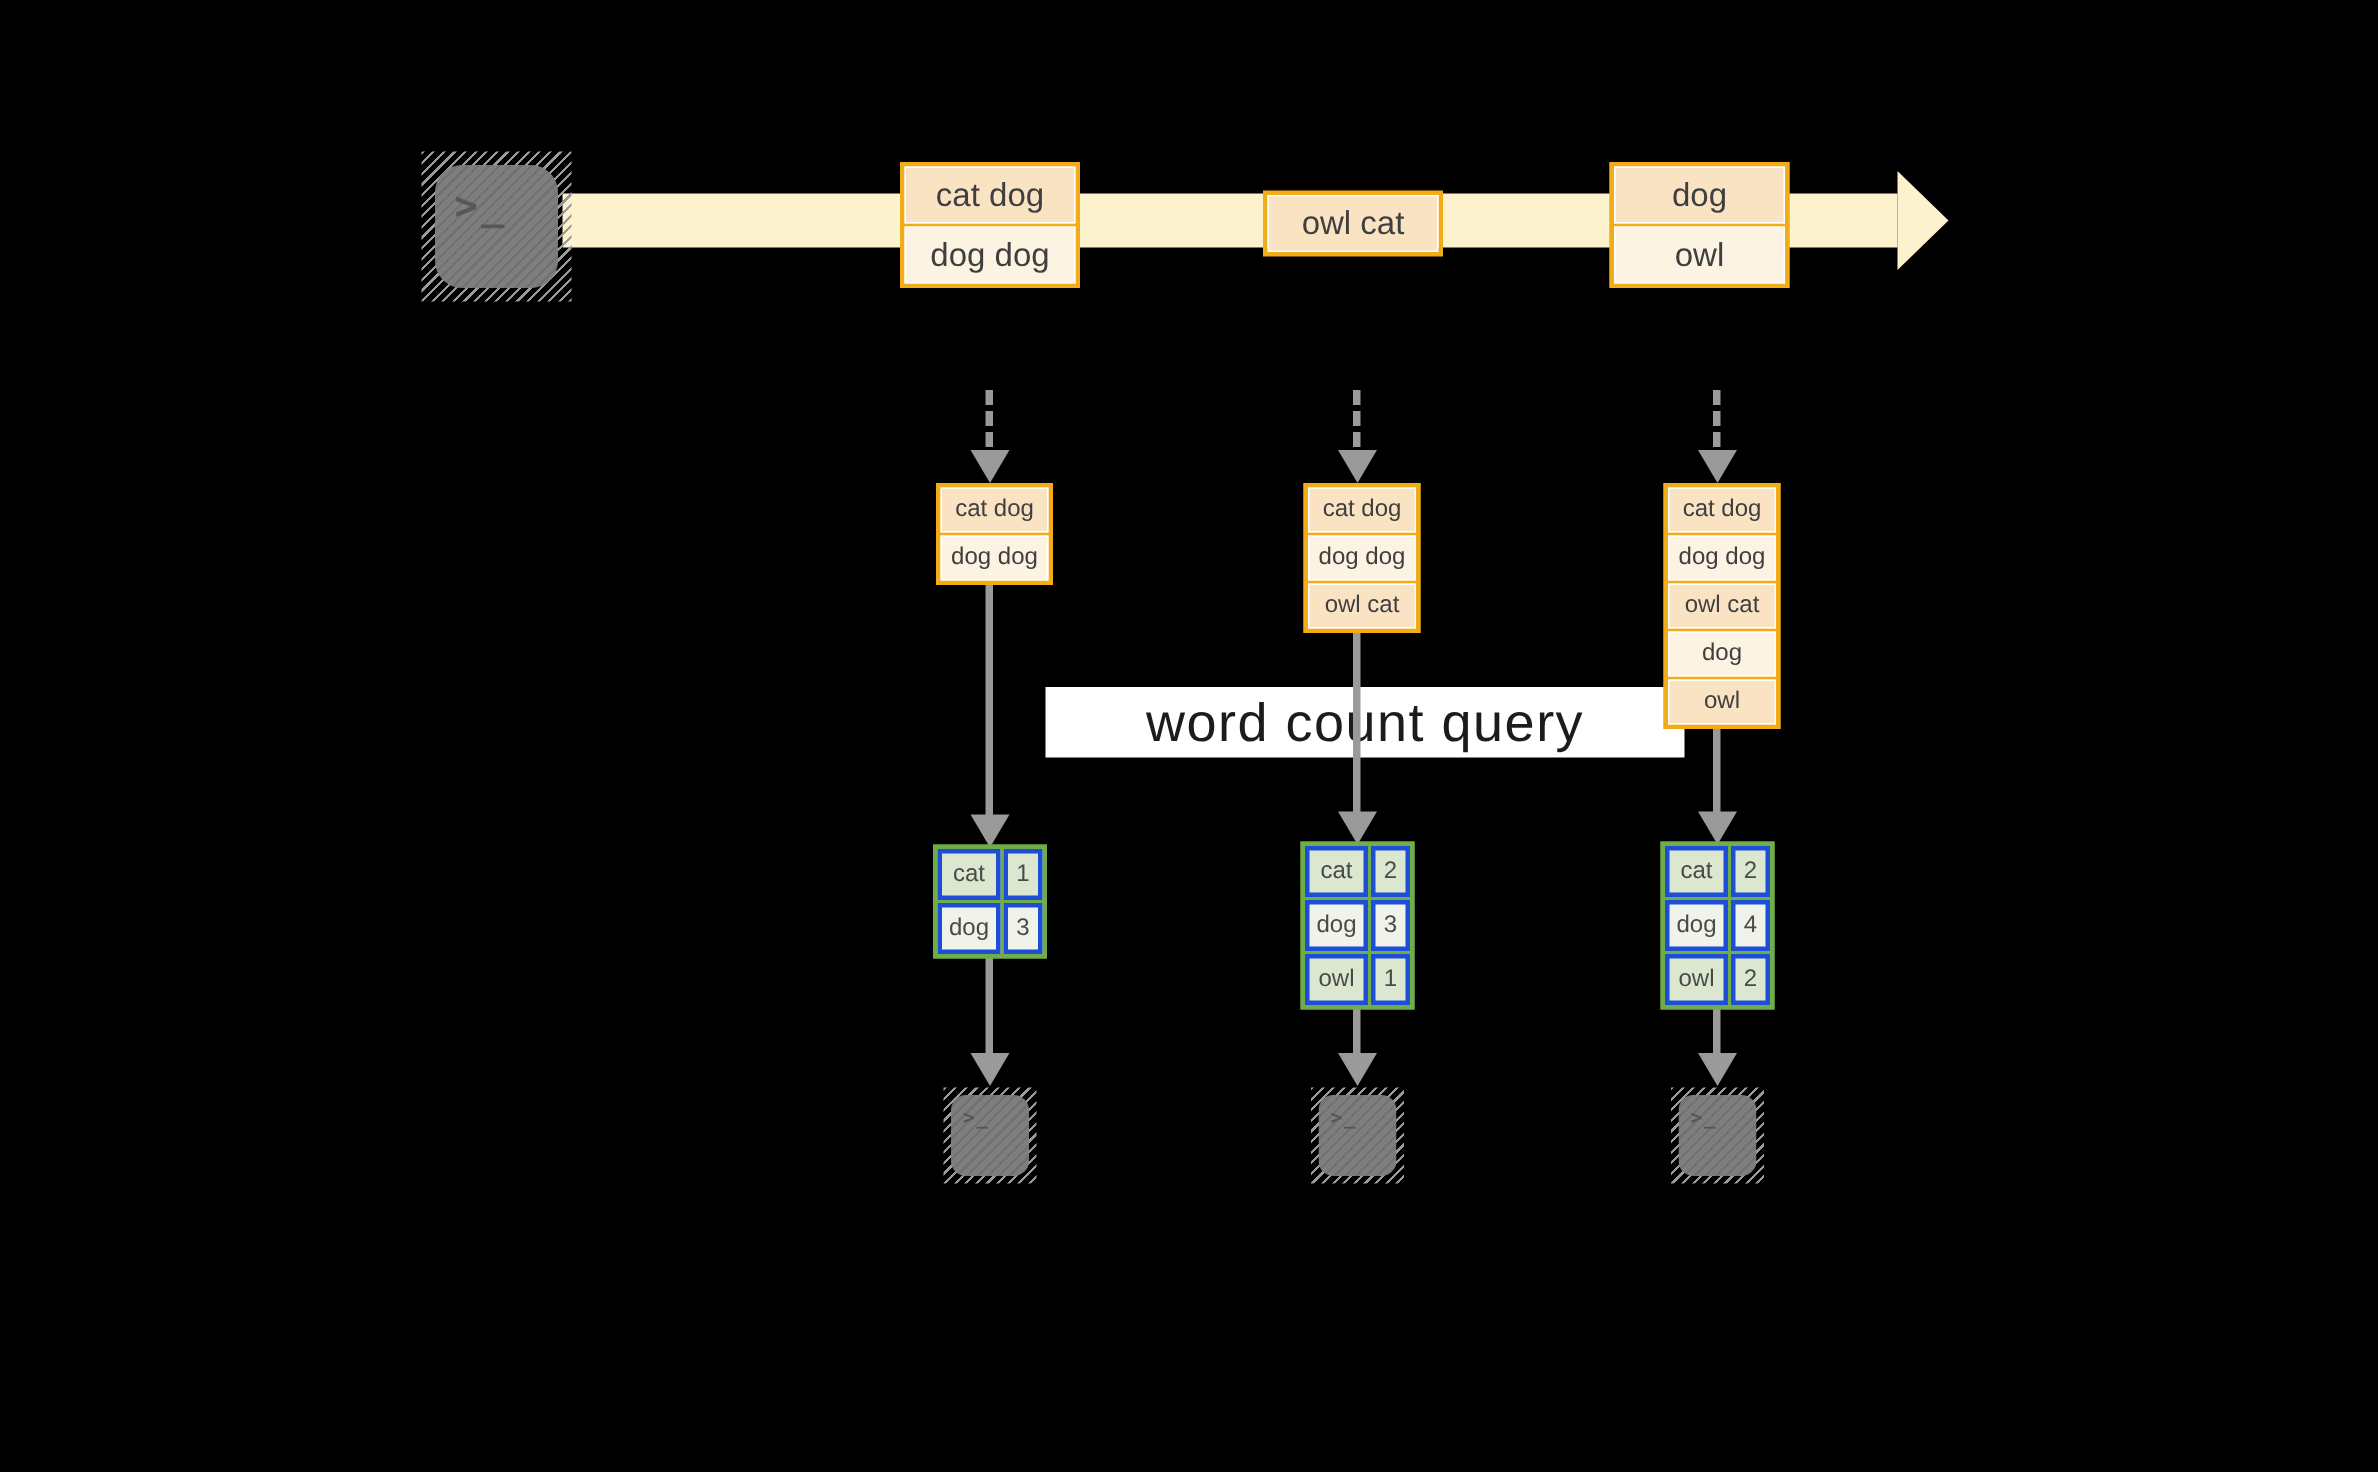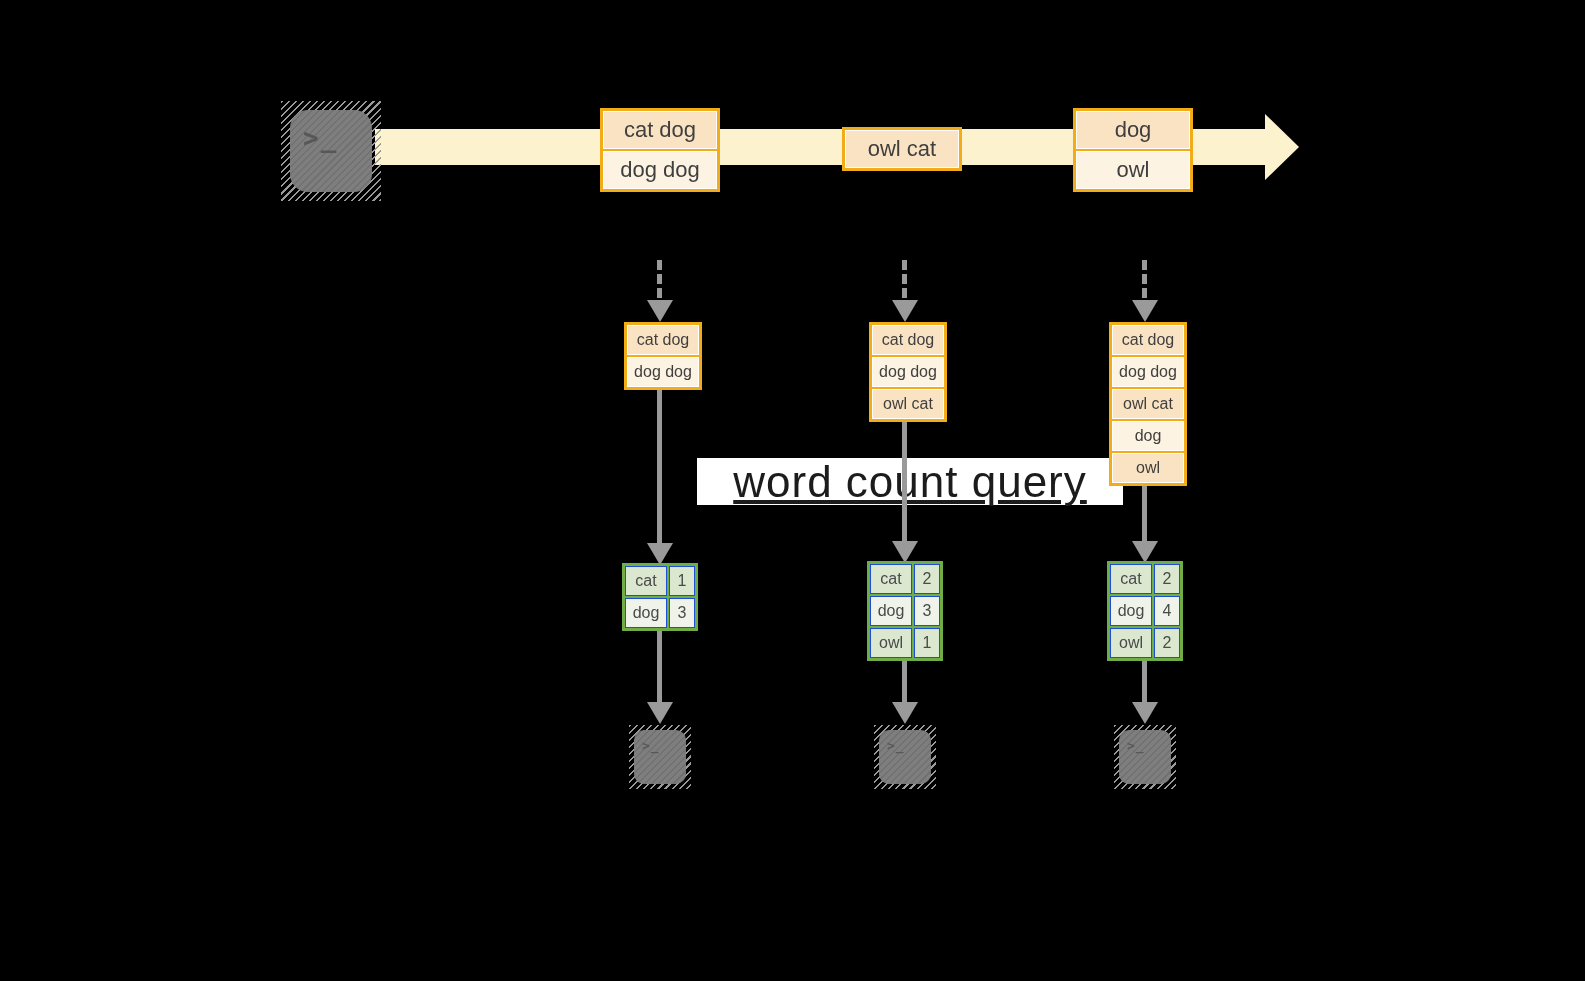--- a/index.html
+++ b/index.html
@@ -29,33 +29,33 @@
   .obox .cell{border:1px solid #fff;display:flex;align-items:center;justify-content:center;
     color:#3f3f3f;background:var(--fill-peach,#fae3c3);}
   .obox .cell:nth-child(even){background:var(--fill-cream,#fdf3e2);}
   .stream-box{width:114px;}
   .stream-box .cell{font-size:22px;height:36px;}
   .state-box{width:72px;}
   .state-box .cell{font-size:16px;height:28px;}
   
   .gtable{position:absolute;z-index:3;border:3px solid var(--accent-green,#70ad47);
     background:var(--accent-green,#70ad47);display:grid;grid-template-columns:42px 26px;gap:2px;}
-  .gtable .gcell{border:1px solid #1d4ed8;height:28px;display:flex;align-items:center;justify-content:center;
+  .gtable .gcell{border:3px solid #1d4ed8;height:28px;display:flex;align-items:center;justify-content:center;
     font-size:16px;color:#4a4a4a;background:var(--fill-green-light,#eff3ea);}
   .gtable .gcell:nth-child(4n+1),.gtable .gcell:nth-child(4n+2){background:var(--fill-green-dark,#dce7d0);}
   
   .dashline{position:absolute;width:0;border-left:5px dashed var(--arrow-gray,#9a9a9a);z-index:2;}
   .solidline{position:absolute;width:5px;background:var(--arrow-gray,#9a9a9a);z-index:2;}
   .ahead{position:absolute;width:0;height:0;z-index:2;
     border-left:13px solid transparent;border-right:13px solid transparent;
     border-top:22px solid var(--arrow-gray,#9a9a9a);}
   
   .query-band{position:absolute;left:697px;top:458px;width:426px;height:47px;background:#fff;z-index:1;
     display:flex;align-items:center;justify-content:center;}
-  .query-band span{font-size:44px;font-weight:300;color:#1c1c1c;letter-spacing:1px;text-decoration:underline;}
+  .query-band span{font-size:36px;font-weight:300;color:#1c1c1c;letter-spacing:1px;}
 </style>
 </head>
 <body>
 
 <div class="canvas">
 
   <div class="band"></div>
   <div class="band-head"></div>
 
   <div class="term term-lg" style="left:281px;top:101px;">

